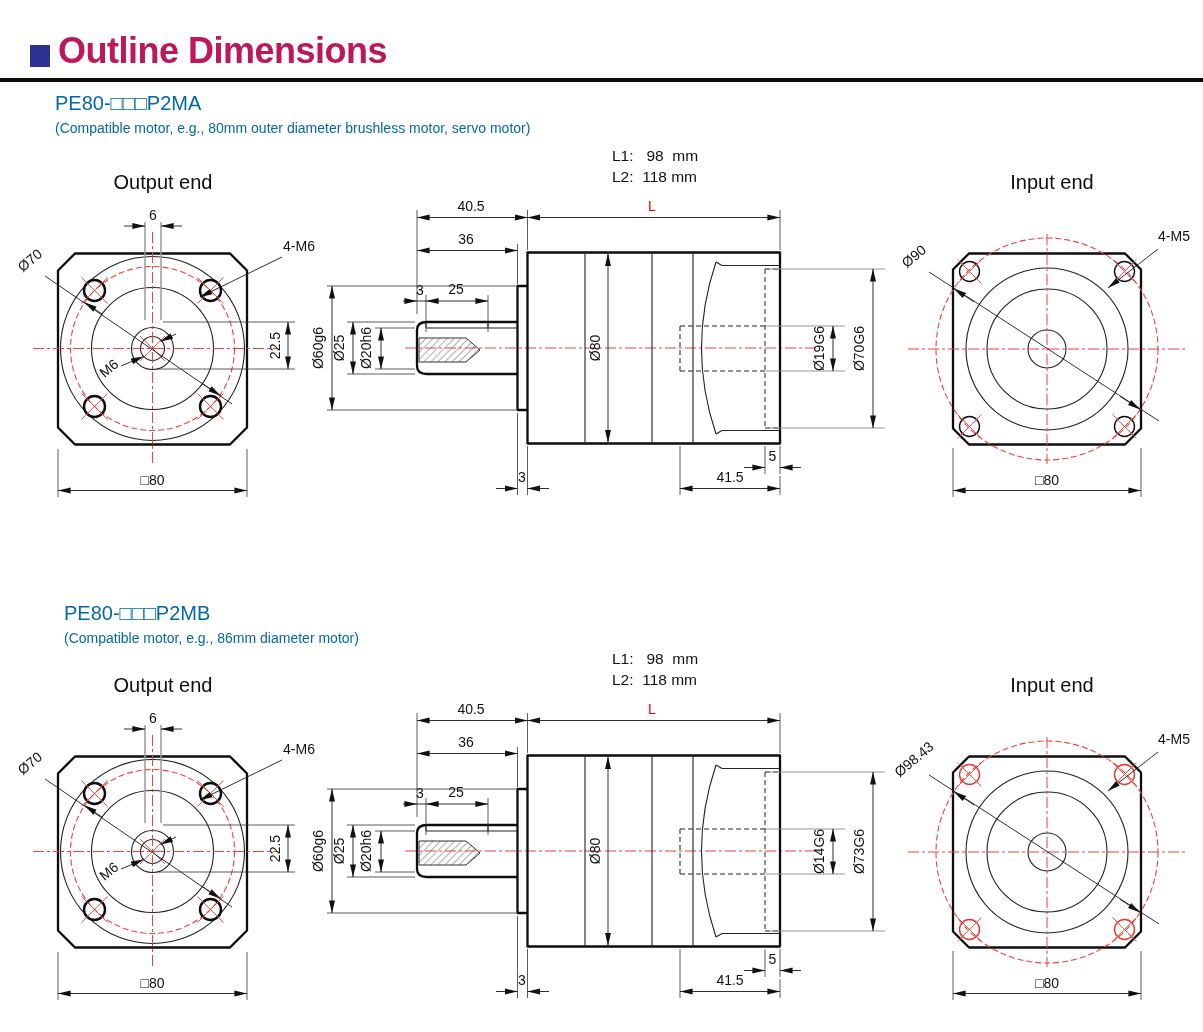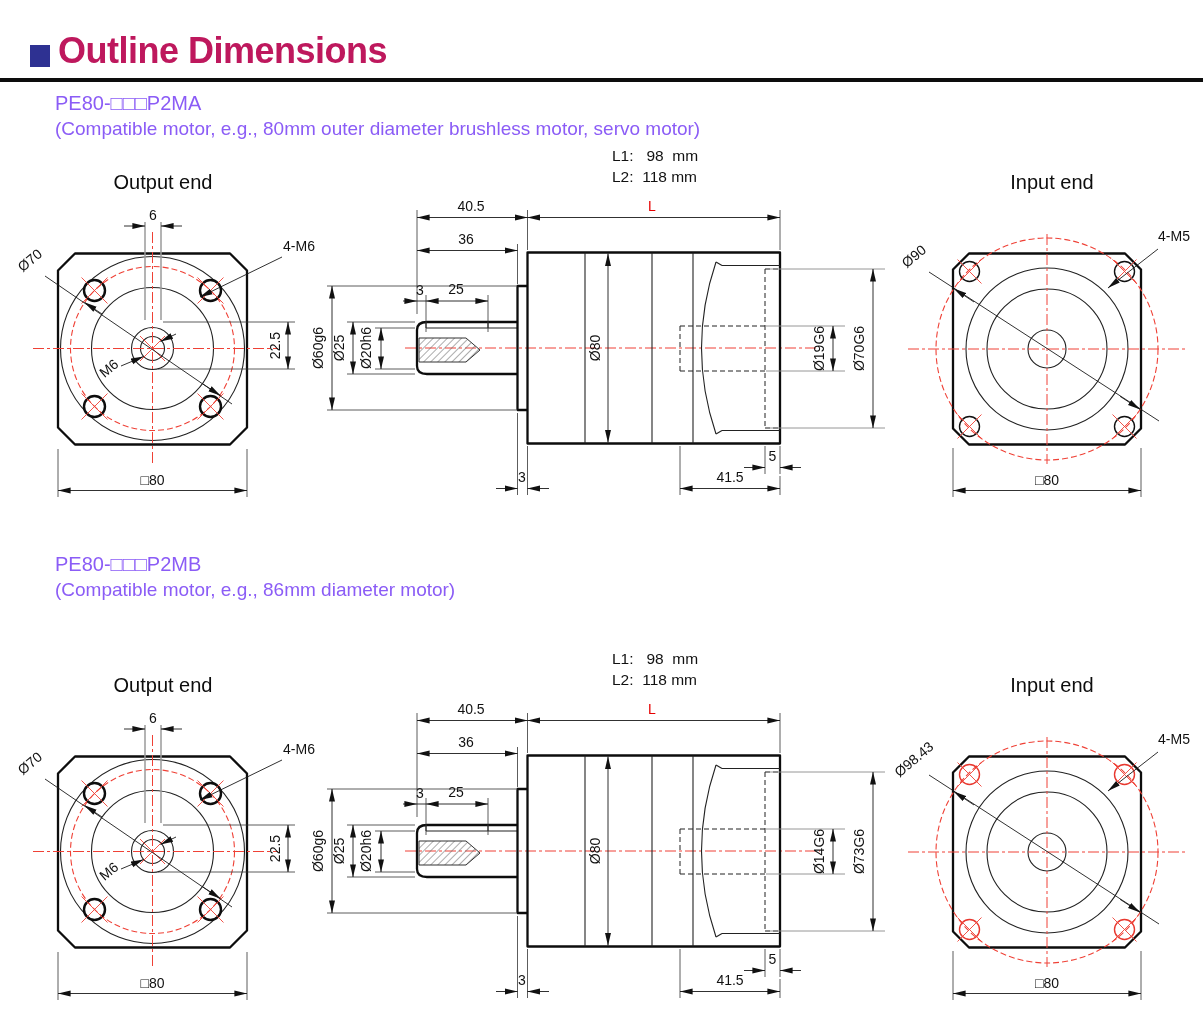--- a/index.html
+++ b/index.html
@@ -3,22 +3,22 @@
 <meta charset="utf-8">
 <style>
   html,body{margin:0;padding:0;background:#fff;width:1203px;height:1032px;overflow:hidden;
             font-family:"Liberation Sans", sans-serif;}
   .page{position:relative;width:1203px;height:1032px;background:#fff;}
   .titlebar{position:absolute;left:0;top:0;width:1203px;}
   .bluesq{position:absolute;left:30px;top:45px;width:20px;height:22px;background:#2e3192;}
   .pagetitle{position:absolute;left:58px;top:30px;font-size:36px;font-weight:bold;color:#be185d;
              letter-spacing:-0.5px;}
   .rule{position:absolute;left:0;top:78px;width:1203px;height:4px;background:#0d0d0d;}
-  .redhead{position:absolute;left:55px;color:#8b5cf6;font-size:20px;line-height:25px;}
-  .redhead .sub{font-size:19px;}
+  .redhead{position:absolute;left:55px;color:#0369a1;font-size:20px;line-height:25px;}
+  .redhead .sub{font-size:14px;}
   svg text{font-family:"Liberation Sans", sans-serif;fill:#111;}
   .viewtitle{font-size:20px;text-anchor:middle;fill:#0d0d0d;}
   .dimtxt{font-size:14px;text-anchor:middle;}
   .ltxt{font-size:15.5px;text-anchor:start;white-space:pre;}
   .redtxt{fill:#e60000;}
   .thick{stroke:#0d0d0d;stroke-width:2.3;fill:none;stroke-linejoin:round;}
   .thick2{stroke:#0d0d0d;stroke-width:2.4;fill:none;}
   .thin{stroke:#222;stroke-width:1.1;fill:none;}
   .dim{stroke:#1a1a1a;stroke-width:0.9;fill:none;}
   .ext{stroke:#333;stroke-width:0.8;fill:none;}
@@ -38,21 +38,21 @@
     <div class="bluesq"></div>
     <div class="pagetitle">Outline Dimensions</div>
     <div class="rule"></div>
   </div>
 
   <div class="redhead" style="top:91px;">
     <div>PE80-□□□P2MA</div>
     <div class="sub">(Compatible motor, e.g., 80mm outer diameter brushless motor, servo motor)</div>
   </div>
 
-  <div class="redhead" style="top:552px;">
+  <div class="redhead" style="top:601px;margin-left:9px;">
     <div>PE80-□□□P2MB</div>
     <div class="sub">(Compatible motor, e.g., 86mm diameter motor)</div>
   </div>
 
   <svg id="drawing" width="1203" height="1032" viewBox="0 0 1203 1032" style="position:absolute;left:0;top:0;">
     <defs>
       <pattern id="hatch" width="5" height="5" patternUnits="userSpaceOnUse" patternTransform="rotate(45)">
         <line x1="0" y1="0" x2="0" y2="5" stroke="#666" stroke-width="1.1"></line>
       </pattern>
       <marker id="ar" orient="auto-start-reverse" markerUnits="userSpaceOnUse" markerWidth="13" markerHeight="8" refX="12.6" refY="4">

